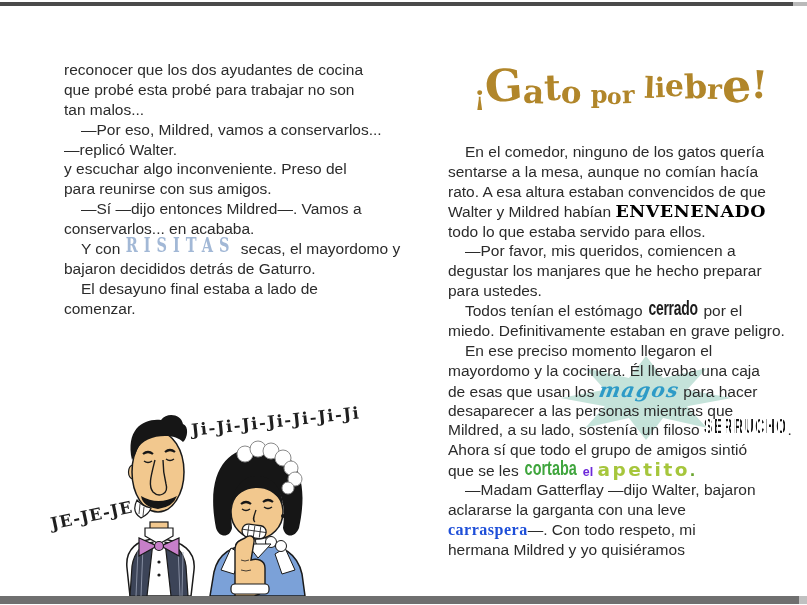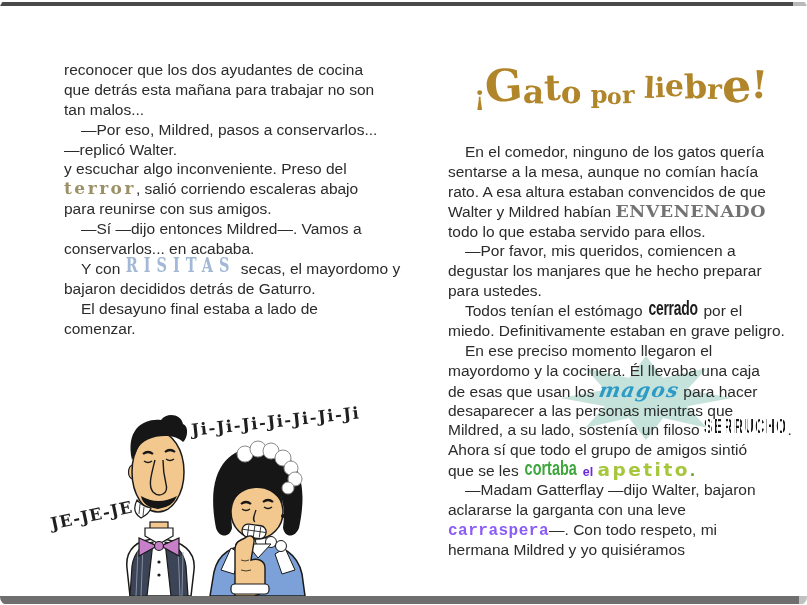--- a/index.html
+++ b/index.html
@@ -1,48 +1,48 @@
 <!DOCTYPE html>
 <html><head>
 <meta charset="utf-8">
 <style>
   html,body{margin:0;padding:0;background:#fff;}
   .screen{position:relative;width:807px;height:605px;background:#ffffff;overflow:hidden;
-          font-family:"Liberation Sans",sans-serif;border-radius:8px;}
+          font-family:"Liberation Sans",sans-serif;}
   .top-bar{position:absolute;left:0;top:2px;width:793px;height:4px;background:#4a4a4a;}
   .top-bar-stub{position:absolute;left:793px;top:2px;width:14px;height:4px;background:#b9b9b9;}
   .bottom-bar{position:absolute;left:0;top:596px;width:799px;height:8px;background:#6f6f6f;z-index:30;}
   .bottom-bar-stub{position:absolute;left:799px;top:596px;width:8px;height:8px;background:#c0c0c0;z-index:30;}
 
   .left-lines{position:absolute;left:64px;top:60px;width:336px;z-index:2;}
   .right-lines{position:absolute;left:448px;top:142px;width:346px;z-index:2;}
   .line{height:19.9px;line-height:19.9px;font-size:15.5px;color:#2b2b2b;white-space:nowrap;}
   .line.indent{padding-left:17px;}
   .seg{vertical-align:baseline;}
 
   .seg-terror{font-family:"DejaVu Serif",serif;color:#9c9166;font-weight:700;font-size:17px;letter-spacing:2.5px;}
   .seg-risitas{display:inline-block;transform:scaleY(1.35);transform-origin:center bottom;
                font-family:"DejaVu Serif",serif;color:#a2b8d6;font-weight:700;font-size:14.5px;letter-spacing:6px;margin:0 1px;}
-  .seg-envenenado{font-family:"DejaVu Serif",serif;color:#737373;font-weight:800;font-size:17.5px;letter-spacing:0.5px;}
+  .seg-envenenado{font-family:"DejaVu Serif",serif;color:#000000;font-weight:800;font-size:17.5px;letter-spacing:0.5px;}
   .seg-cerrado{display:inline-block;transform:scale(0.82,1.18);transform-origin:center bottom;
                font-weight:800;font-size:17px;letter-spacing:-0.3px;color:#1c1c1c;margin:0 -4px;}
   .seg-magos{display:inline-block;transform:skewX(-10deg);font-family:"DejaVu Serif",serif;font-style:italic;
              font-weight:700;color:#2e9bc7;font-size:20px;letter-spacing:1.5px;}
   .seg-serrucho{display:inline-block;transform:scaleY(1.55) translateY(1px);transform-origin:center bottom;
                 font-weight:800;font-size:12.5px;letter-spacing:1.5px;color:#161616;}
   @supports ((-webkit-background-clip:text)){
     .seg-serrucho{background:repeating-linear-gradient(90deg,#161616 0 2.2px,#ffffff 2.2px 3.6px);
                   -webkit-background-clip:text;background-clip:text;color:transparent;}
   }
   .seg-cortaba{display:inline-block;transform:scale(0.85,1.18);transform-origin:center bottom;
                font-weight:800;font-size:17px;color:#3fa53d;margin:0 -3px;}
   .seg-el-green{font-weight:800;font-size:12.5px;color:#6d28d9;}
   .seg-apetito{font-family:"DejaVu Sans",sans-serif;font-weight:700;font-size:18.5px;color:#a6c63c;letter-spacing:2.5px;}
   .seg-apetito-dot{font-weight:800;font-size:18px;color:#6aa52f;}
-  .seg-carraspera{font-family:Liberation Mono, monospace;font-weight:700;font-size:16px;color:#8b5cf6;letter-spacing:0.5px;}
+  .seg-carraspera{font-family:Liberation Serif, serif;font-weight:700;font-size:16px;color:#1d4ed8;letter-spacing:0.5px;}
 
   .title{position:absolute;left:448px;top:56px;width:346px;height:62px;z-index:2;text-align:center;
          color:#b1862a;font-family:"DejaVu Serif",serif;font-weight:800;}
   .title .tl{display:inline-block;vertical-align:baseline;line-height:58px;}
 
   .star-svg{position:absolute;left:556px;top:354px;z-index:1;}
   .illustration-svg{position:absolute;left:95px;top:410px;z-index:1;}
   .ji{position:absolute;left:191px;top:412px;z-index:2;transform:rotate(-6deg);
       font-family:"DejaVu Serif",serif;font-weight:700;font-size:16.5px;letter-spacing:1.5px;color:#1f1f1f;}
   .je{position:absolute;left:50px;top:506px;z-index:2;transform:rotate(-12deg);
@@ -52,26 +52,25 @@
 <body>
 
 <div class="screen">
 
   <div class="top-bar"></div>
   <div class="top-bar-stub"></div>
 
   <div>
     <div class="left-lines" id="left-lines">
         <div class="line"><span class="seg">reconocer que los dos ayudantes de cocina</span></div>
-        <div class="line"><span class="seg">que detrás esta mañana para trabajar no son</span></div>
+        <div class="line"><span class="seg">que probé esta probé para trabajar no son</span></div>
         <div class="line"><span class="seg">tan malos...</span></div>
-        <div class="line indent"><span class="seg">—Por eso, Mildred, pasos a conservarlos...</span></div>
+        <div class="line indent"><span class="seg">—Por eso, Mildred, vamos a conservarlos...</span></div>
         <div class="line"><span class="seg">—replicó Walter.</span></div>
         <div class="line"><span class="seg">y escuchar algo inconveniente. Preso del</span></div>
-        <div class="line"><span class="seg seg-terror">terror</span><span class="seg">, salió corriendo escaleras abajo</span></div>
         <div class="line"><span class="seg">para reunirse con sus amigos.</span></div>
         <div class="line indent"><span class="seg">—Sí —dijo entonces Mildred—. Vamos a</span></div>
         <div class="line"><span class="seg">conservarlos... en acababa.</span></div>
         <div class="line indent"><span class="seg">Y con </span><span class="seg seg-risitas">RISITAS</span><span class="seg"> secas, el mayordomo y</span></div>
         <div class="line"><span class="seg">bajaron decididos detrás de Gaturro.</span></div>
         <div class="line indent"><span class="seg">El desayuno final estaba a lado de</span></div>
         <div class="line"><span class="seg">comenzar.</span></div>
       </div>
 
     <div class="ji">Ji-Ji-Ji-Ji-Ji-Ji-Ji</div>

